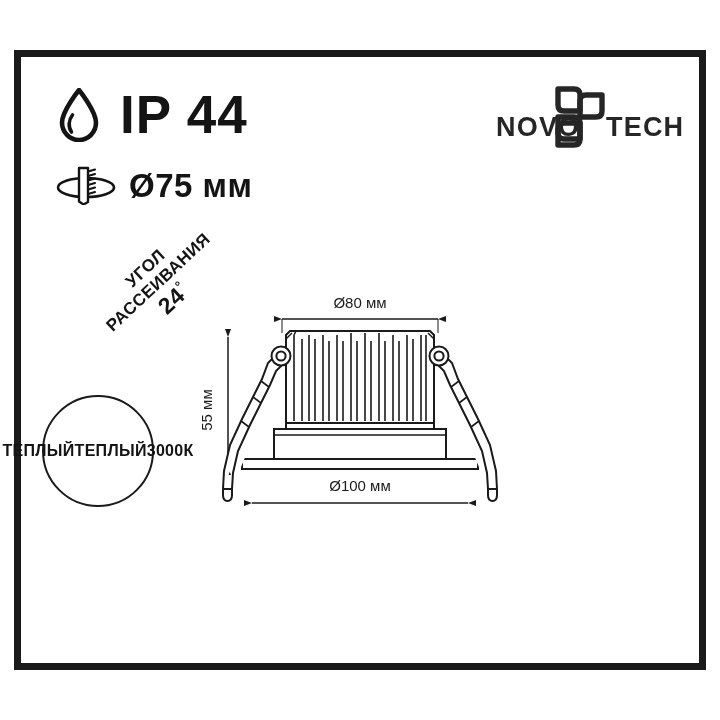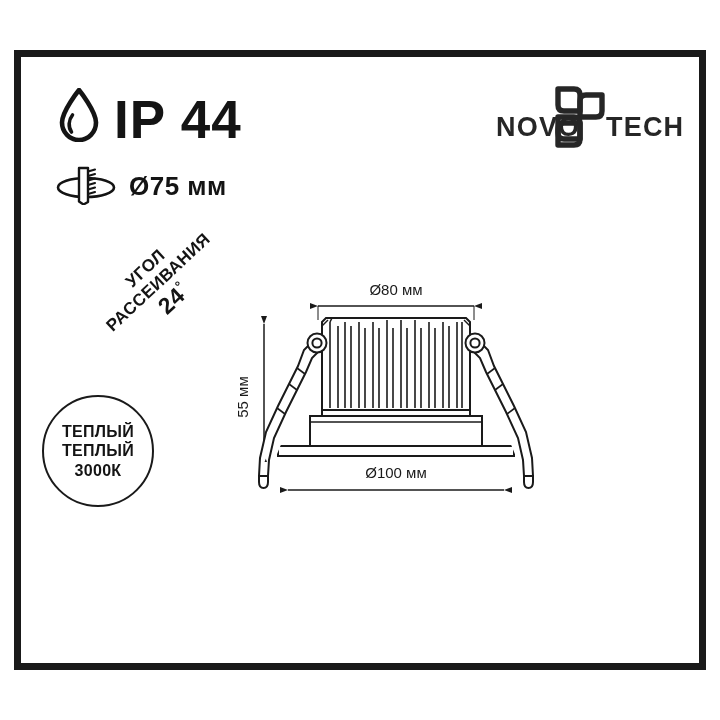--- a/index.html
+++ b/index.html
@@ -33,42 +33,42 @@
     box-sizing: border-box;
     background: #ffffff;
   }
 
   
   #ip-block {
     position: absolute;
     left: 58px;
     top: 88px;
     display: flex;
-    align-items: flex-end;
-    gap: 14px;
+    align-items: flex-start;
+    gap: 20px;
   }
   #ip-text {
     font-size: 53px;
     font-weight: bold;
     letter-spacing: 1px;
     line-height: 1;
     color: #141414;
   }
 
   
   #cutout-block {
     position: absolute;
     left: 55px;
     top: 163px;
     display: flex;
     align-items: center;
     gap: 12px;
   }
   #cutout-text {
-    font-size: 26px;
+    font-size: 33px;
     font-weight: bold;
     color: #141414;
     letter-spacing: 0.5px;
   }
 
   
   #brand {
     position: absolute;
     left: 487px;
     top: 86px;
@@ -102,21 +102,21 @@
     vertical-align: super;
   }
 
   
   .badge {
     position: absolute;
     border: 2.5px solid #1a1a1a;
     border-radius: 50%;
     box-sizing: border-box;
     display: flex;
-    flex-direction: column;
+    flex-direction: row;
     align-items: center;
     justify-content: center;
     background: #ffffff;
   }
   #badge-cct {
     left: 42px;
     top: 395px;
     width: 112px;
     height: 112px;
   }
@@ -132,24 +132,23 @@
     top: 400px;
     width: 102px;
     height: 102px;
   }
   #badge-led svg { display: block; }
 
   
   #drawing {
     position: absolute;
     left: 190px;
-    top: 282px;
+    top: 295px;
     width: 340px;
     height: 230px;
-    margin-left: 36px;
   }
   #drawing svg { display: block; }
 
   
   #spec {
     position: absolute;
     left: 0;
     top: 552px;
     width: 720px;
     text-align: center;

